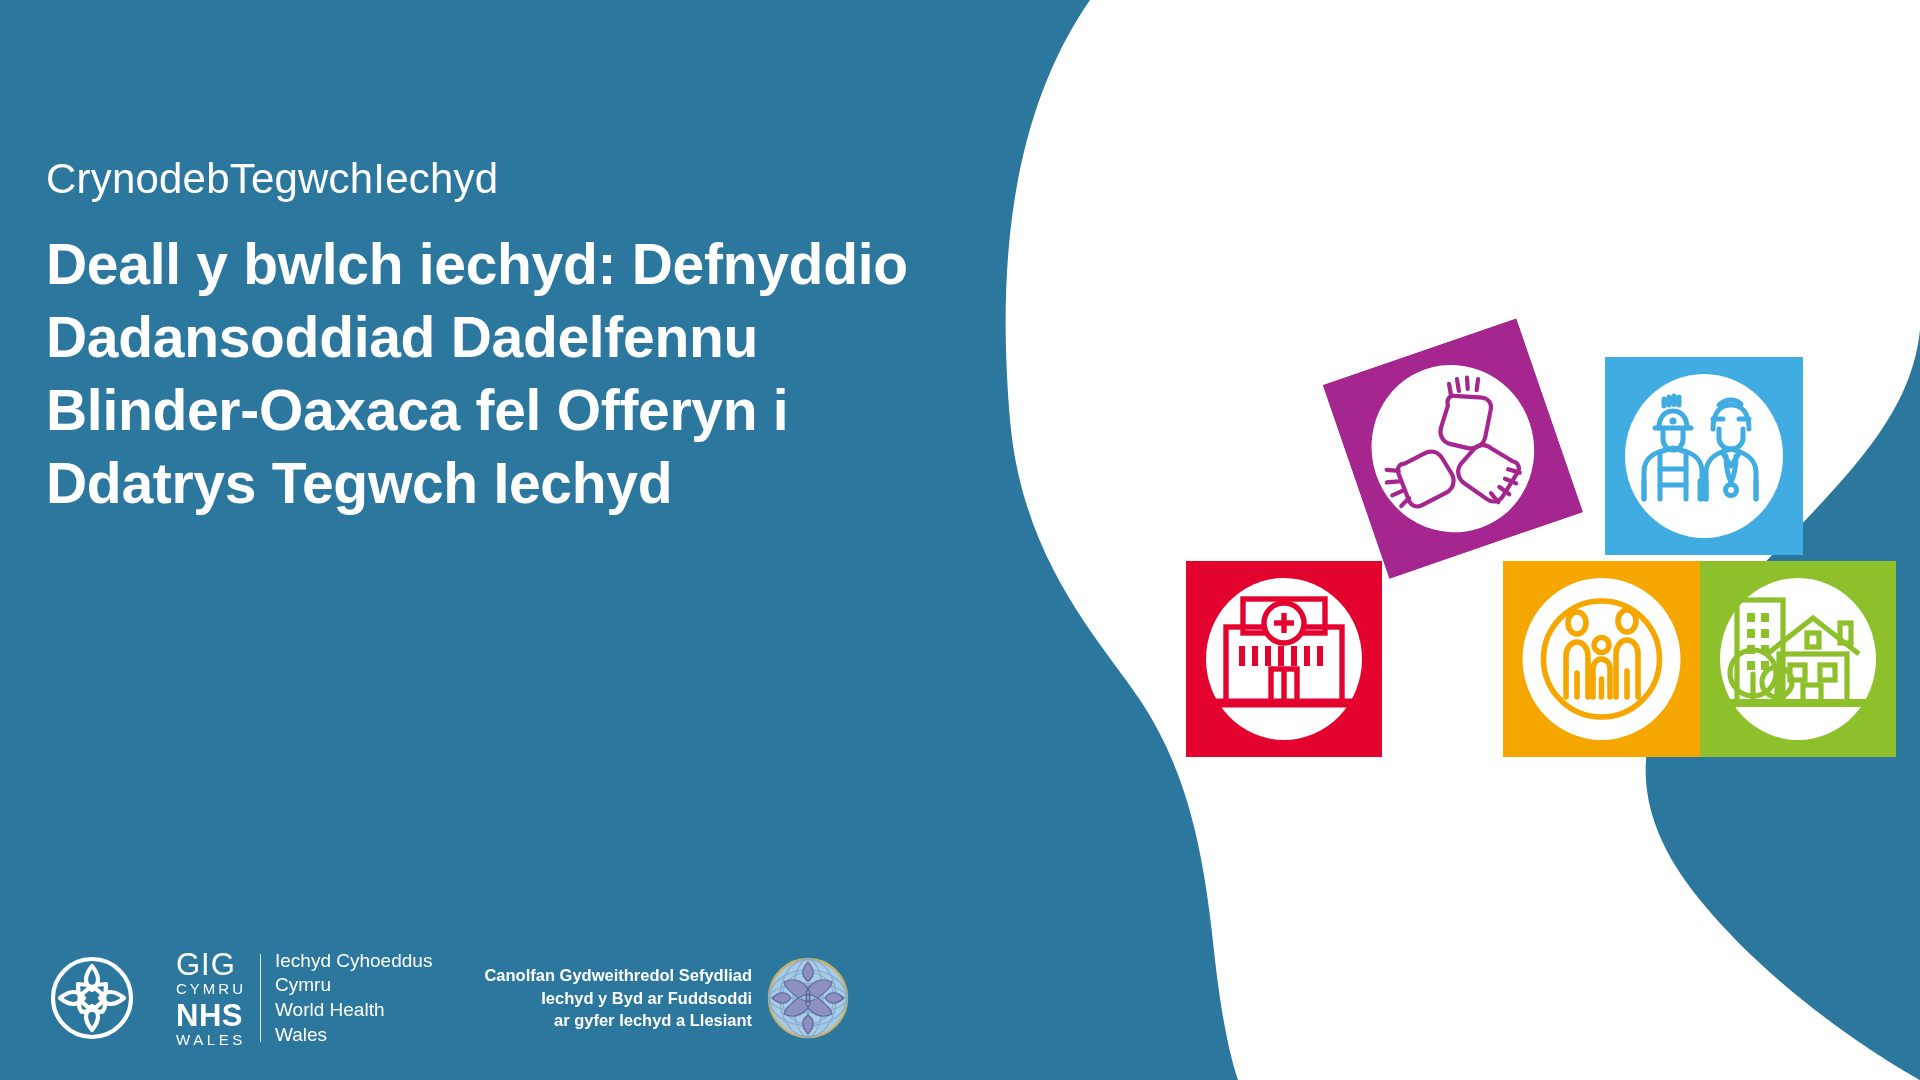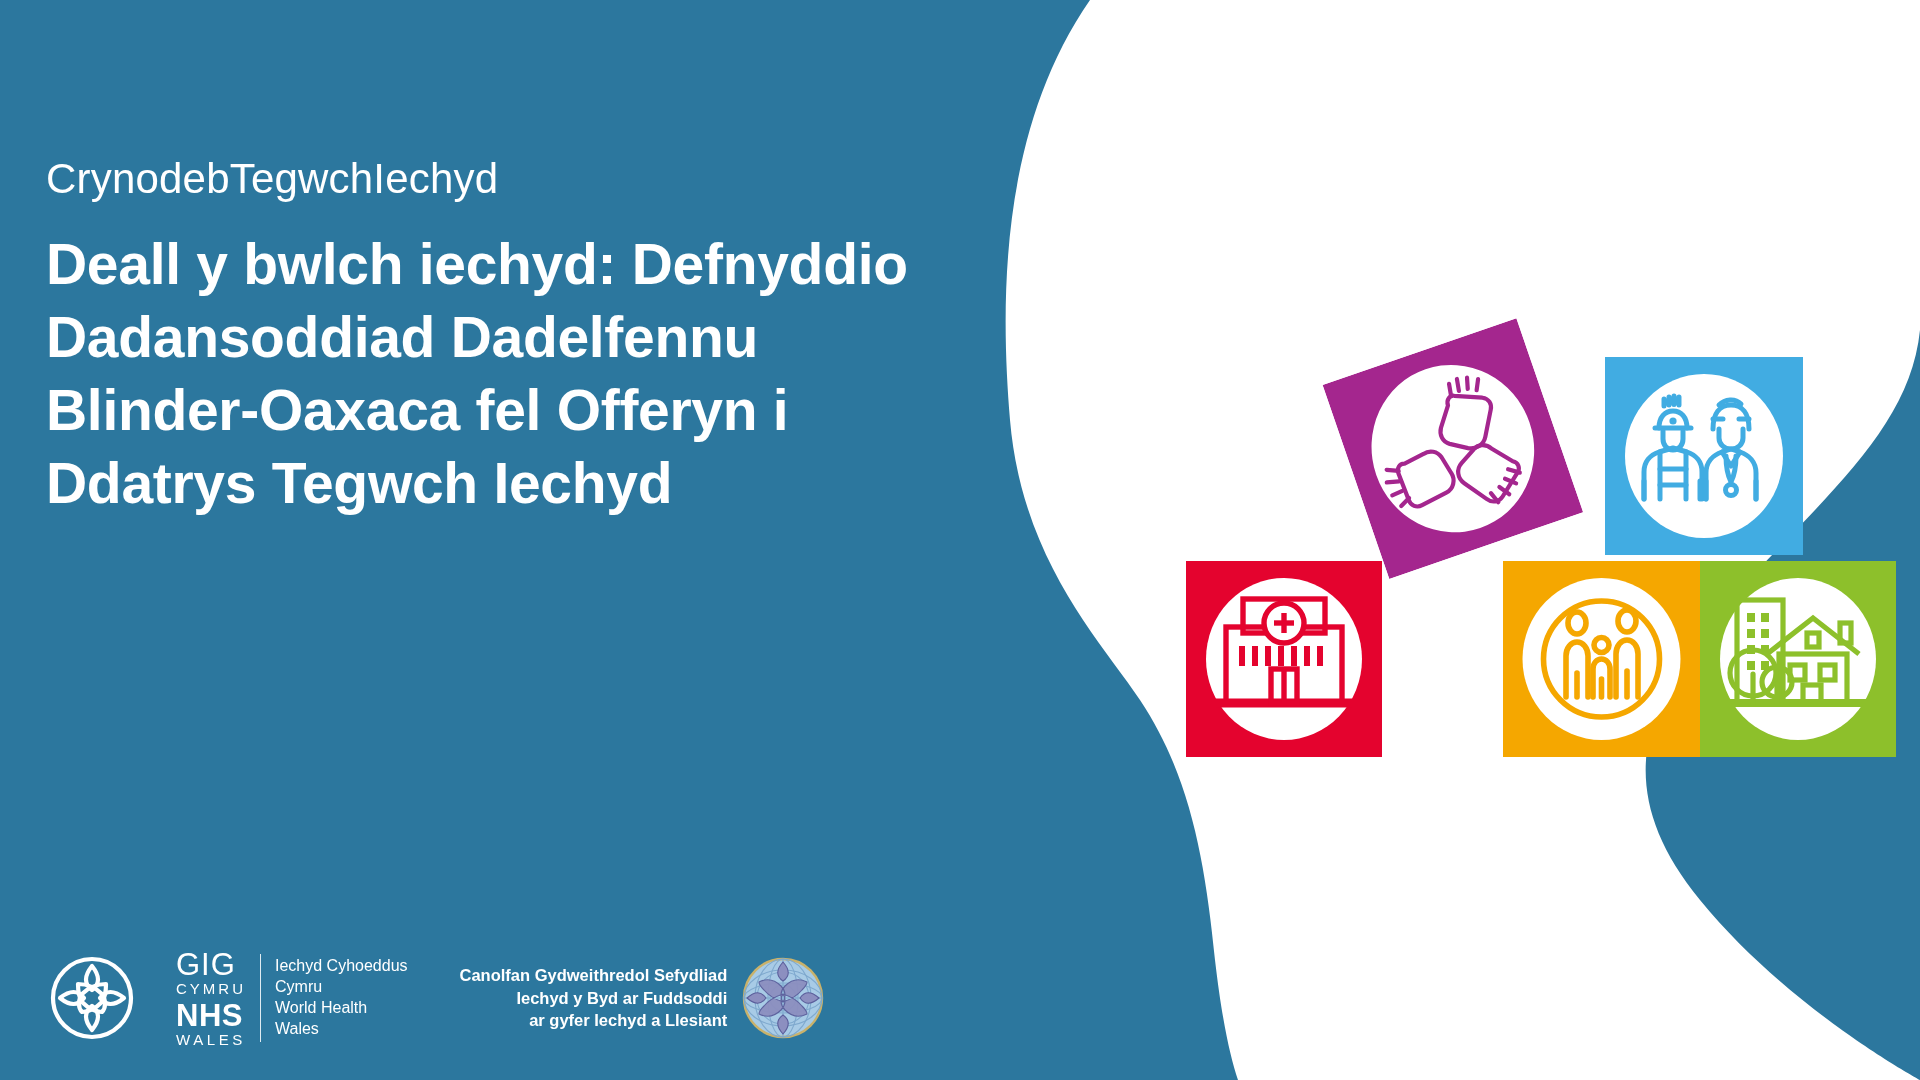--- a/index.html
+++ b/index.html
@@ -117,21 +117,21 @@
     background: #ffffff;
     opacity: .85;
     margin: 2px 0;
   }
   .nhs-sub {
     display: flex;
     flex-direction: column;
     justify-content: center;
     color: #ffffff;
     padding-left: 14px;
-    font-size: 16px;
+    font-size: 19px;
     line-height: 1.30;
     font-weight: 400;
   }
 
   
   .who-lockup {
     display: flex;
     align-items: center;
     margin-left: 52px;
     height: 100px;

